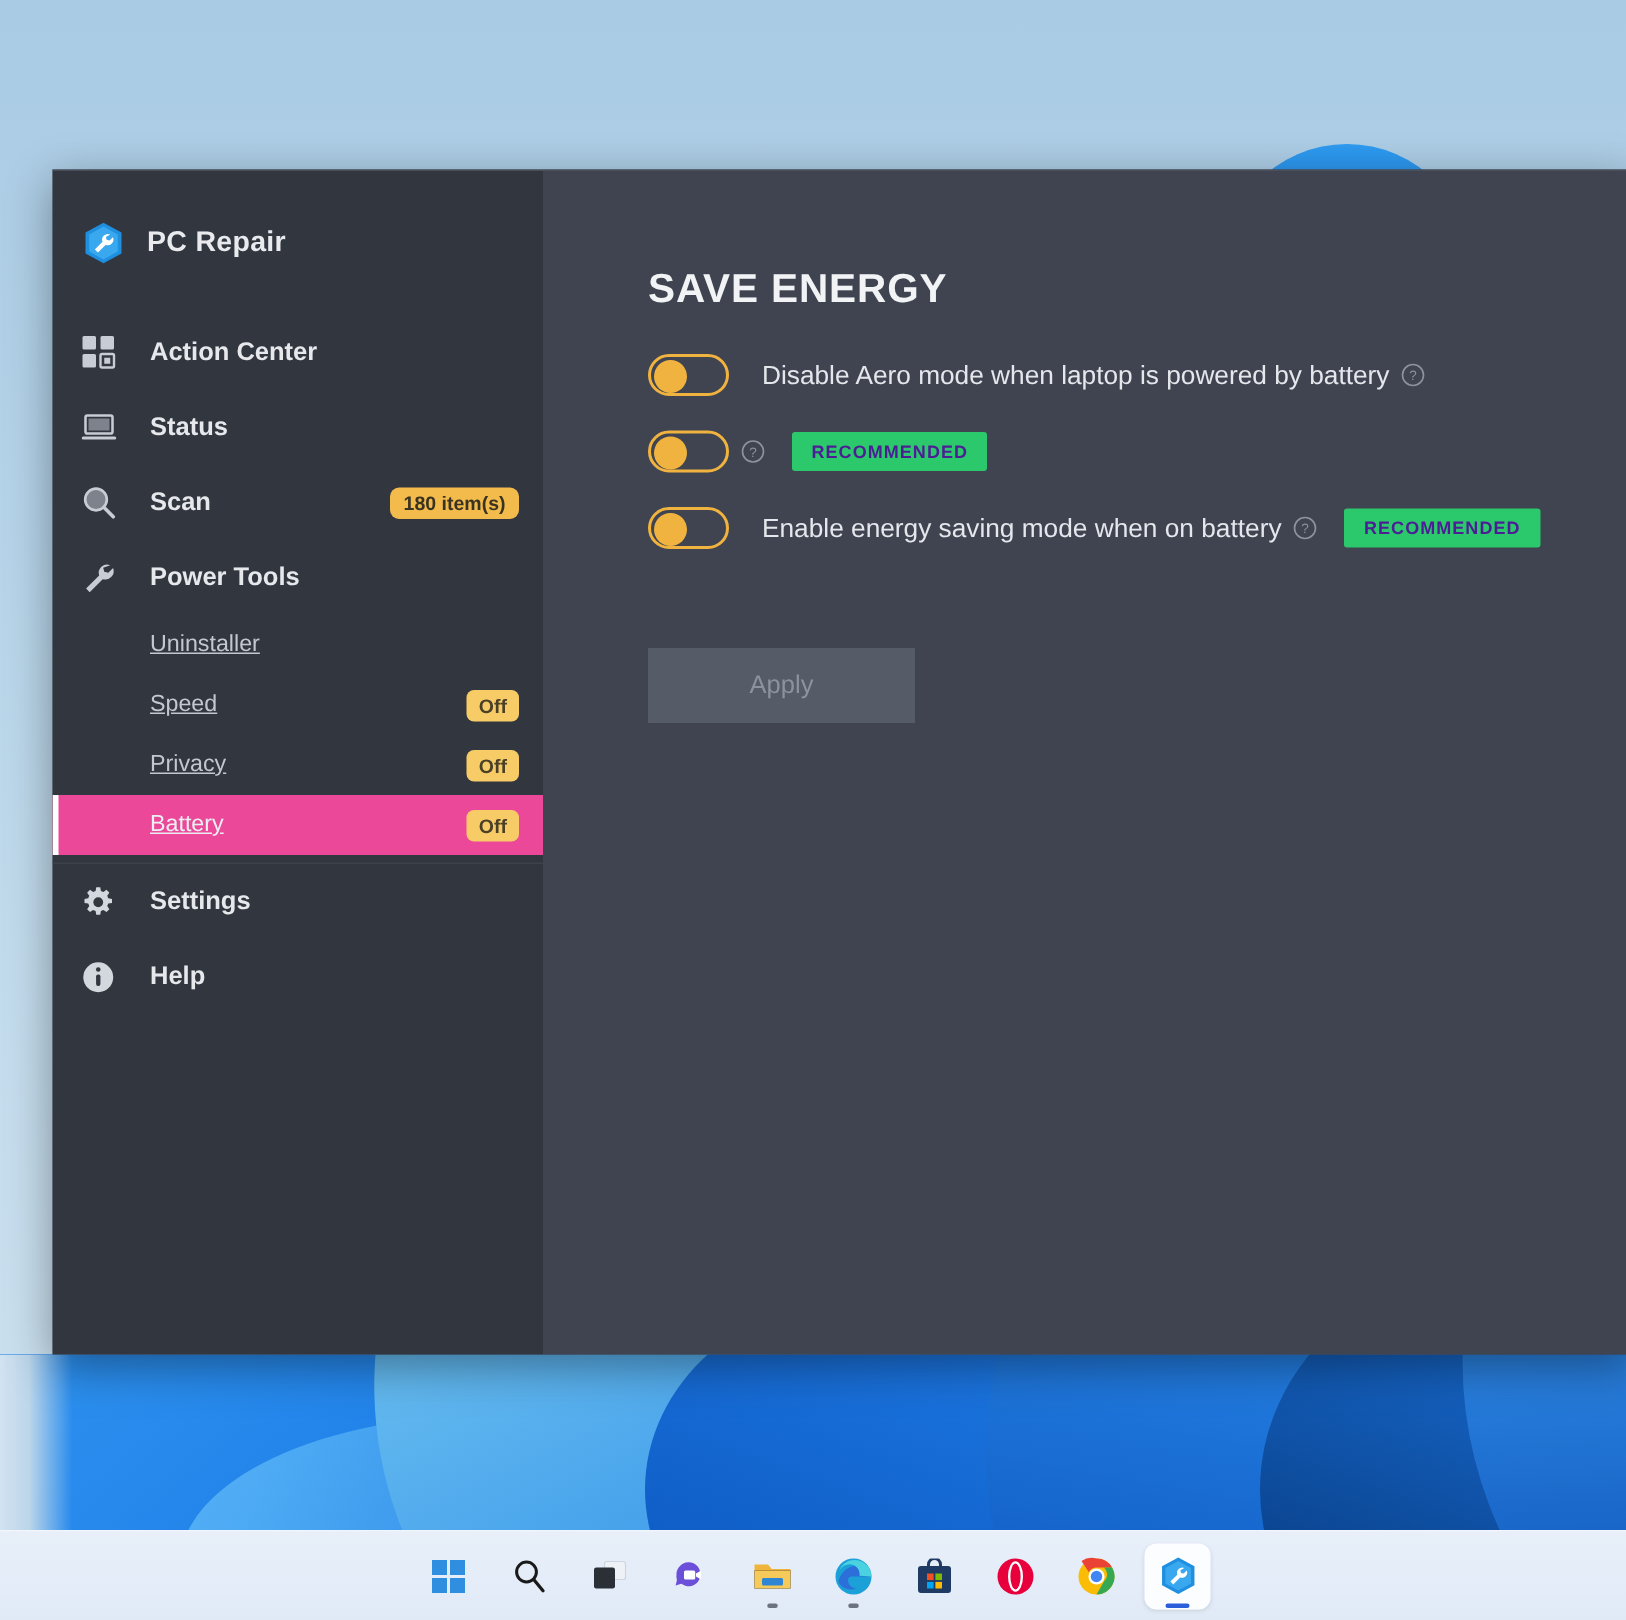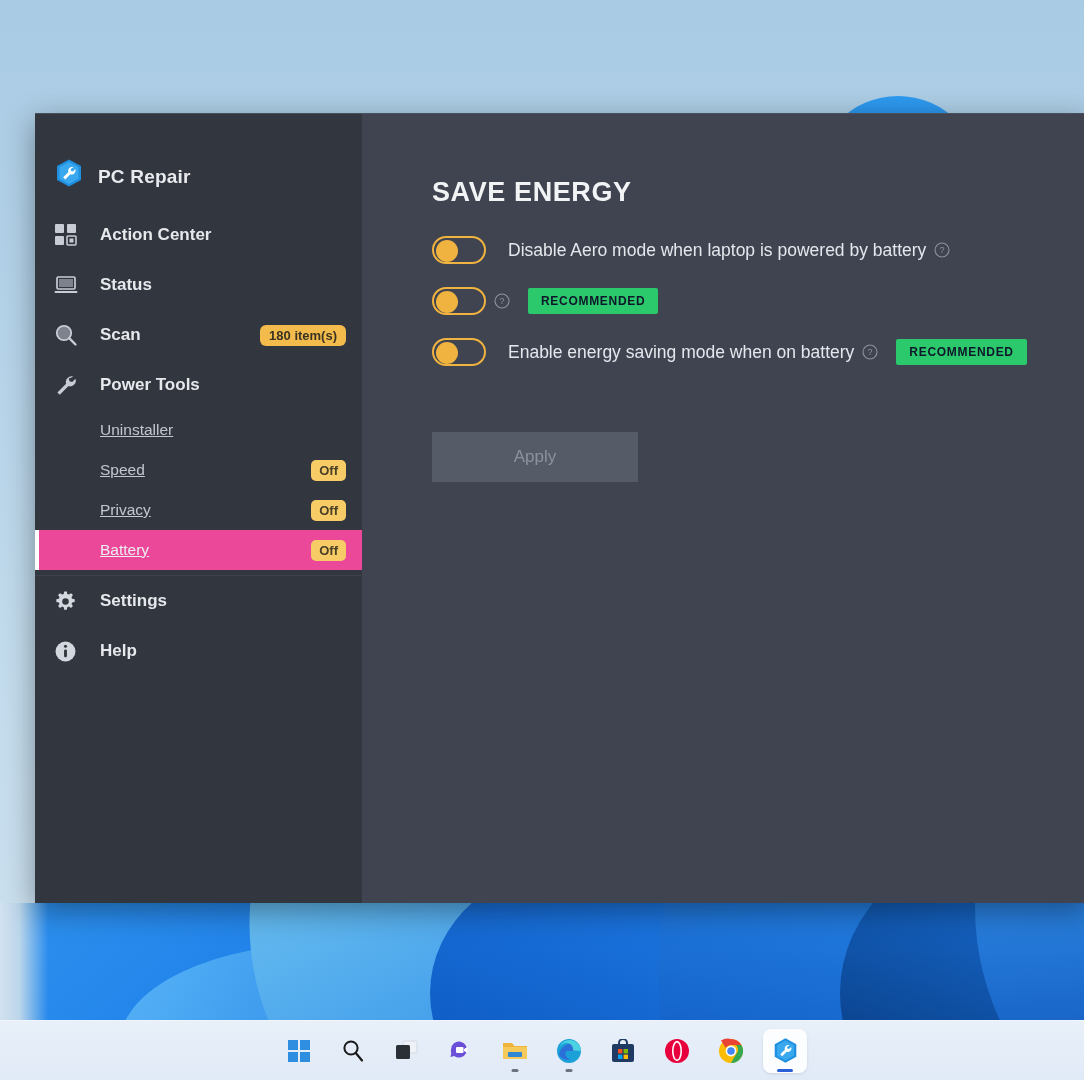--- a/index.html
+++ b/index.html
@@ -108,21 +108,21 @@
 
   
   #sidebar {
     width: 327px;
     height: 100%;
     background: #32363f;
     flex: 0 0 327px;
     position: relative;
   }
   .brand {
-    display: flex; align-items: flex-end; gap: 14px;
+    display: flex; align-items: center; gap: 14px;
     padding: 22px 0 0 19px;
     height: 74px;
   }
   .logo-hex {
     width: 30px; height: 30px;
     position: relative;
     display: flex; align-items: center; justify-content: center;
   }
   .logo-hex svg { display: block; }
   .brand-name {
@@ -260,33 +260,33 @@
   }
   .help-ico {
     margin-left: 8px;
     width: 16px; height: 16px;
     flex: 0 0 16px;
     color: #8d929c;
   }
   .rec-badge {
     margin-left: 18px;
     background: #2bc96b;
-    color: #0f172a;
+    color: #4c1d95;
     font-size: 12px;
     font-weight: bold;
     letter-spacing: 0.7px;
     padding: 7px 13px;
     line-height: 1;
     border-radius: 2px;
     white-space: nowrap;
   }
 
   #apply-btn {
     margin-top: 45px;
-    width: 206px; height: 50px;
+    width: 178px; height: 50px;
     background: #565b68;
     border: none;
     color: #8d929e;
     font-size: 17px;
     font-family: "Liberation Sans", sans-serif;
     cursor: default;
   }
 </style>
 </head>
 <body>

